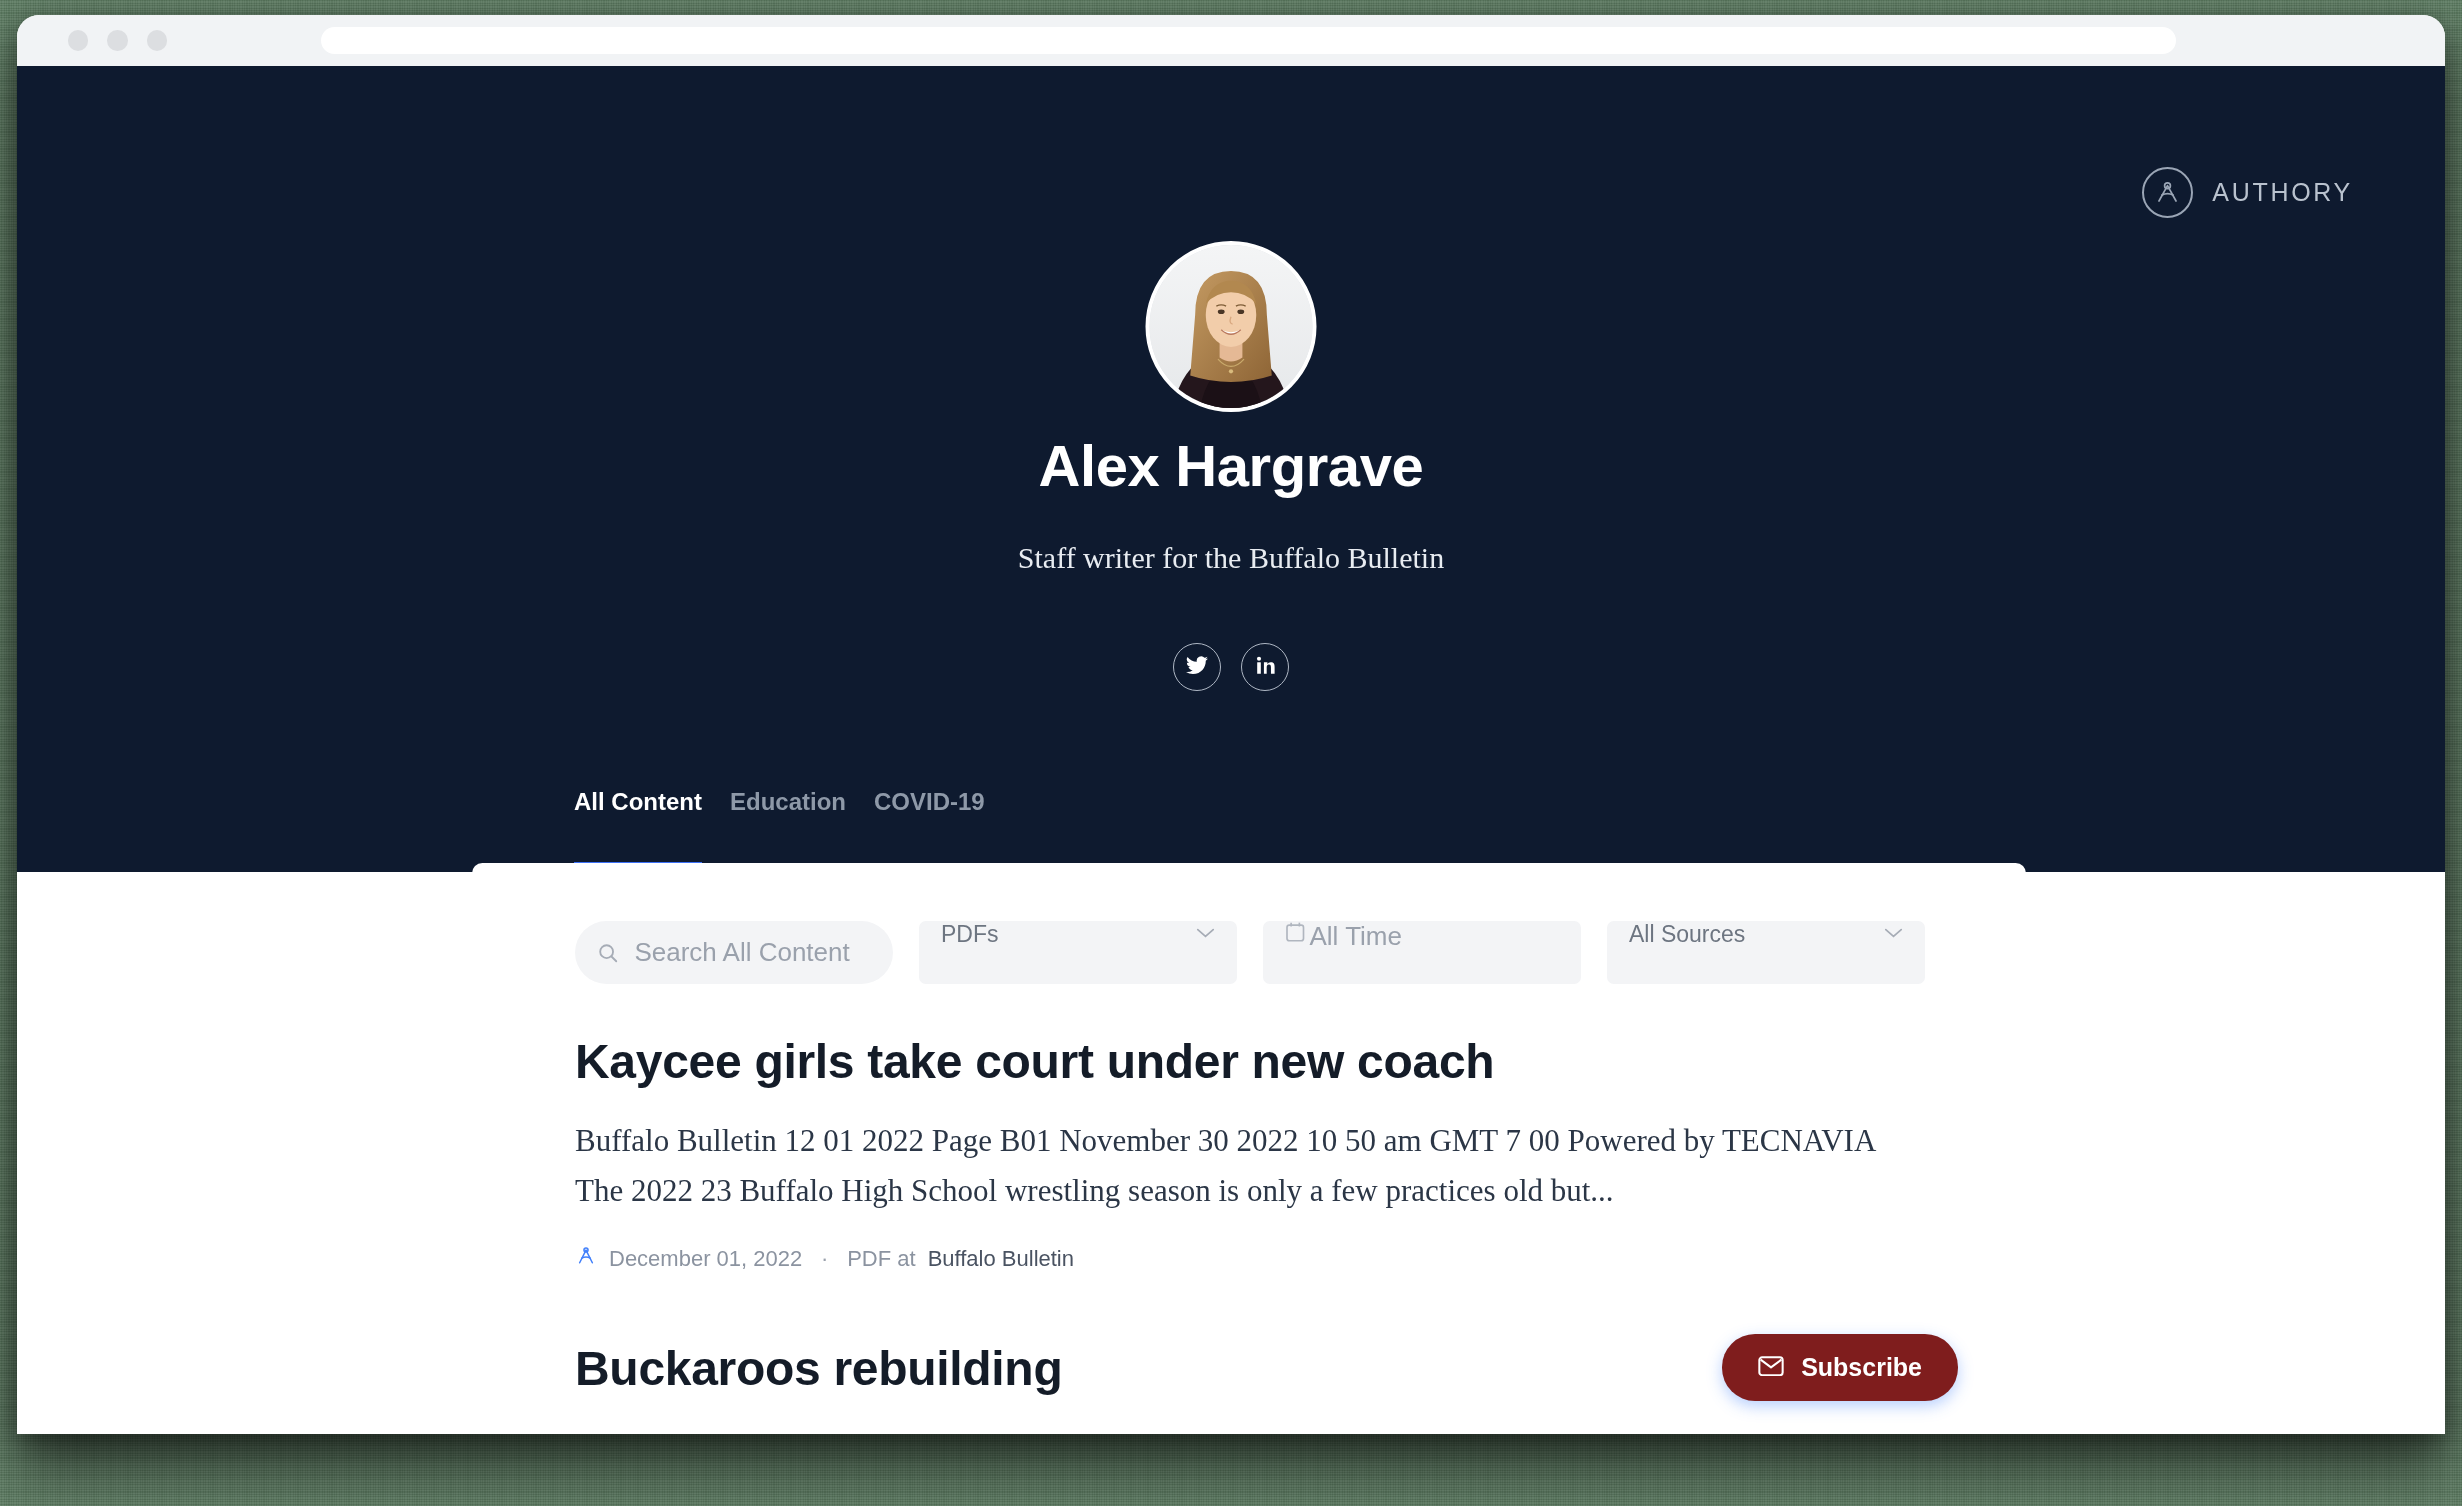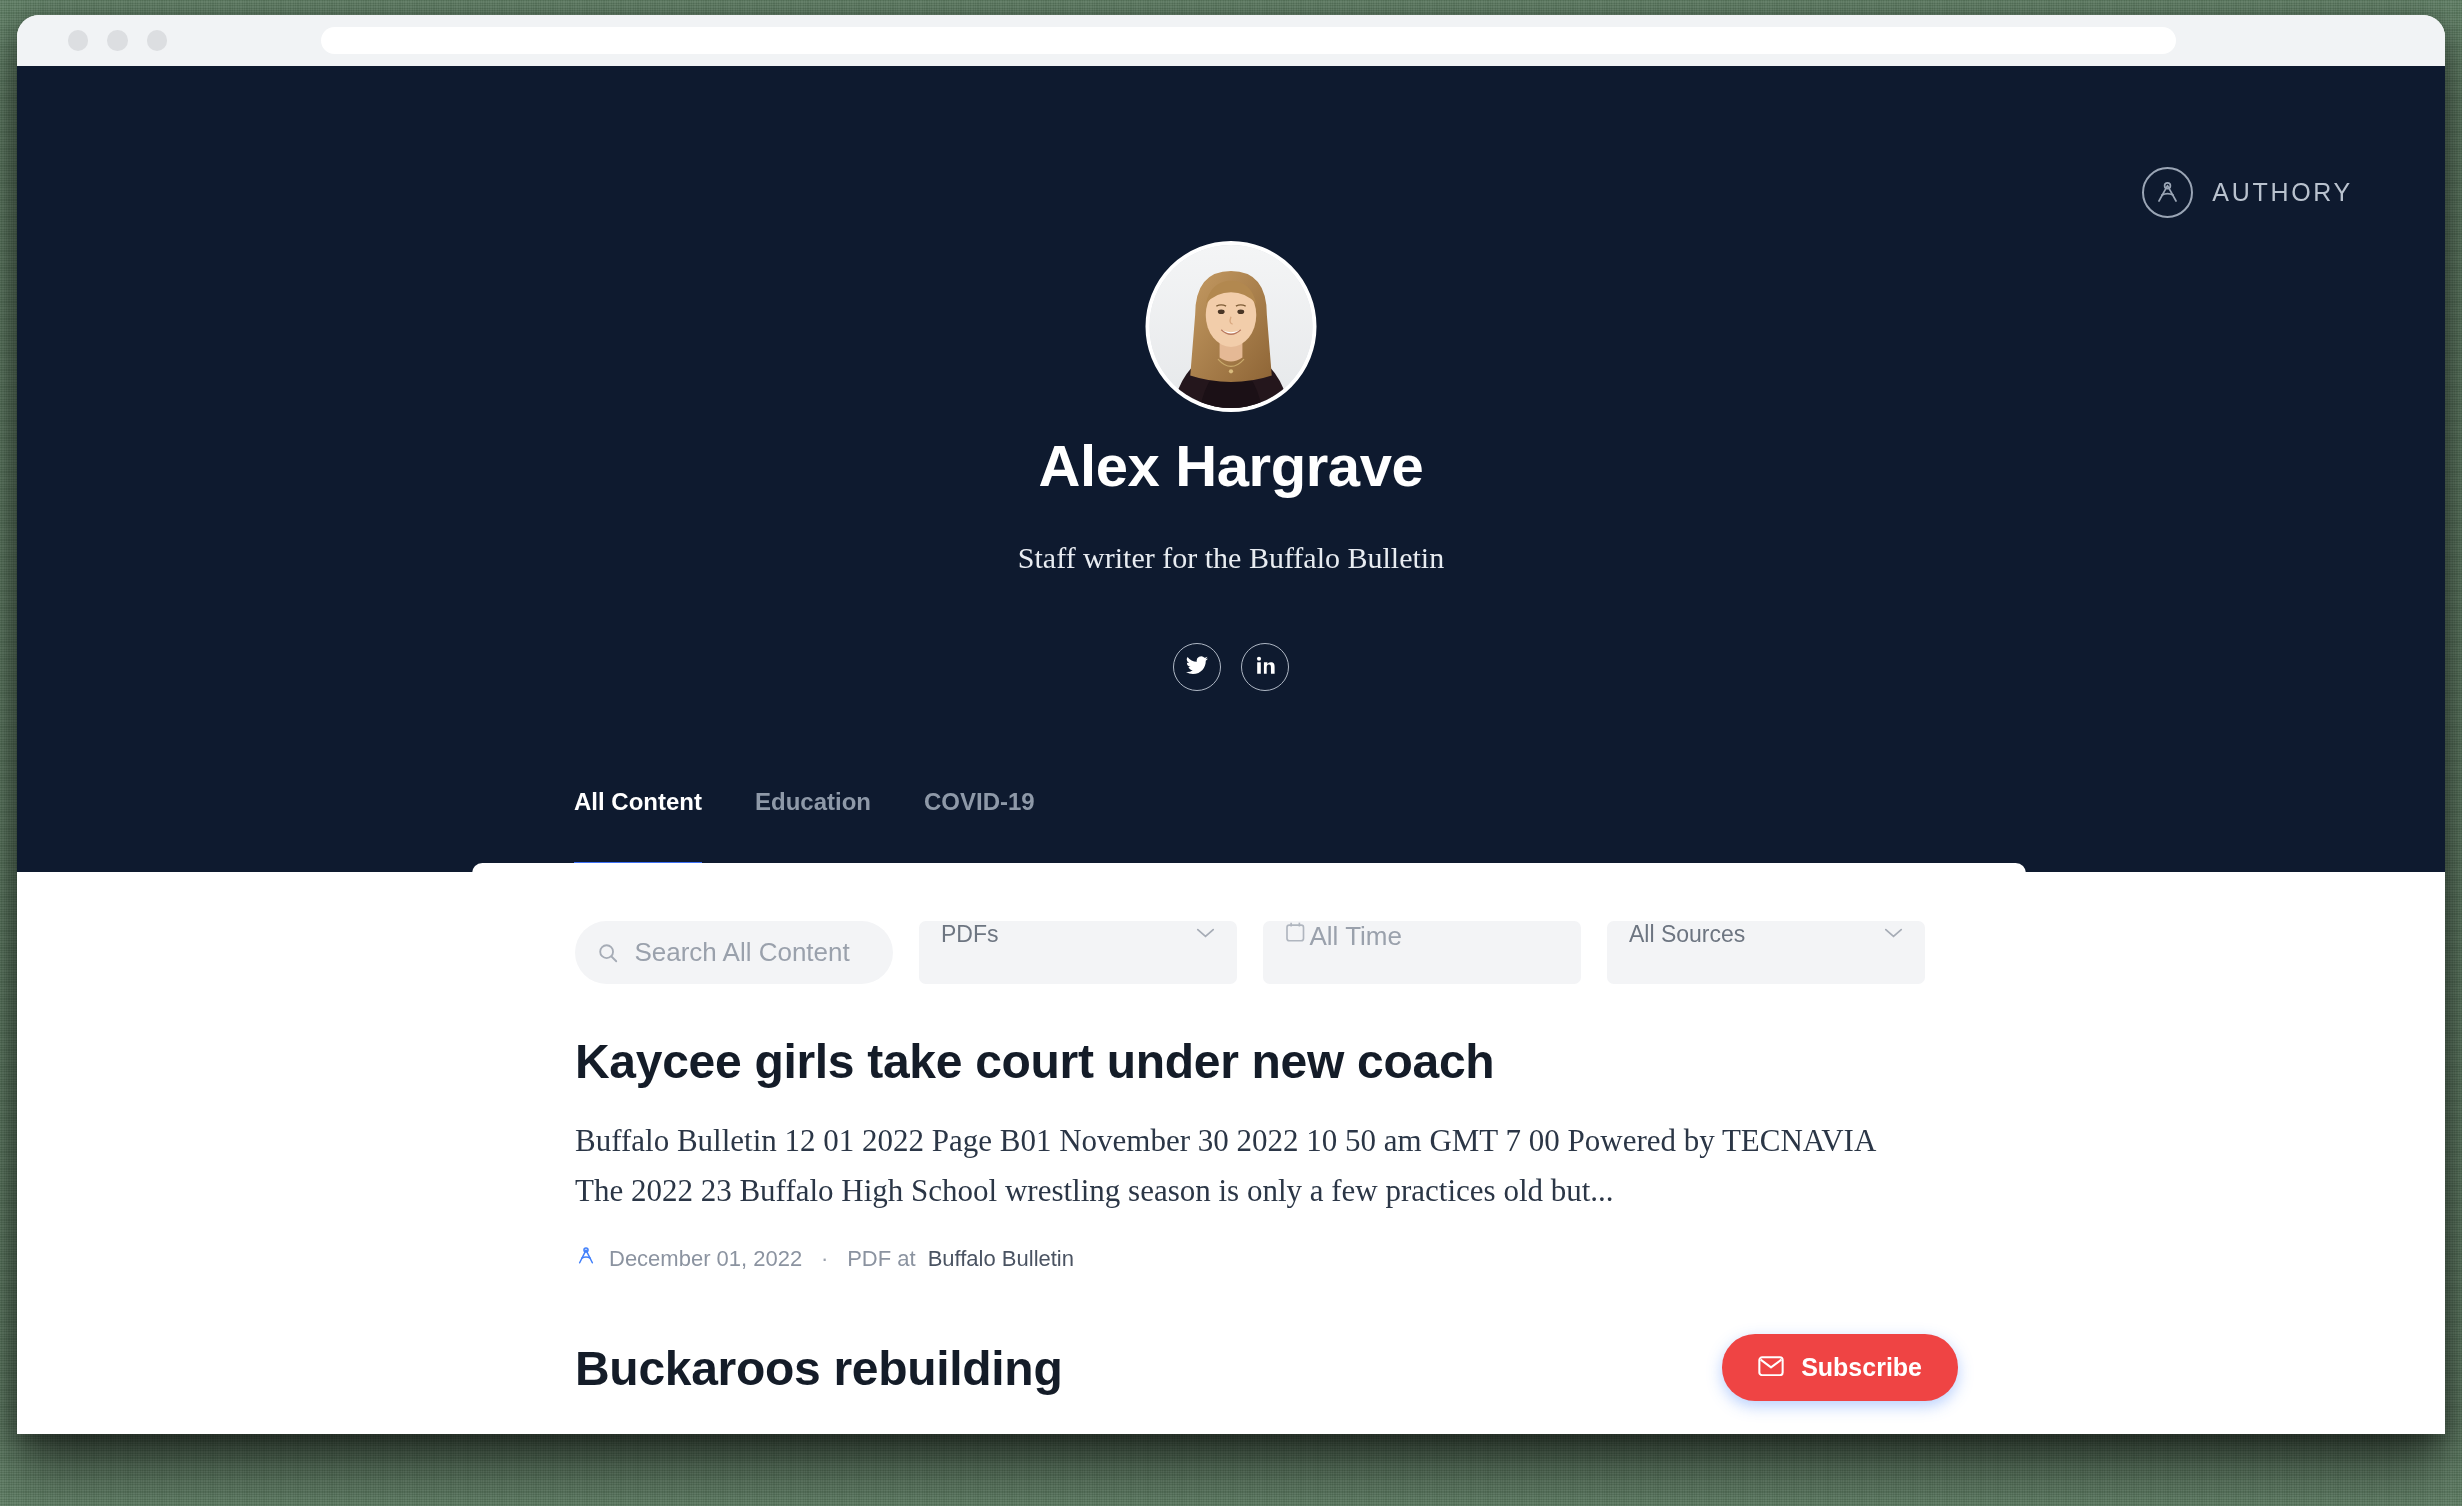--- a/index.html
+++ b/index.html
@@ -140,21 +140,21 @@
     display: flex; align-items: center; justify-content: center;
   }
   .social-btn svg { fill: #ffffff; }
 
   
   #tabs {
     position: absolute;
     left: 557px;
     top: 722px;
     display: flex;
-    gap: 53px;
+    gap: 28px;
     align-items: flex-start;
   }
   .tab {
     position: relative;
     color: #8e99a8;
     font-size: 24px;
     font-weight: 700;
     padding-bottom: 53px;
   }
   .tab.active { color: #ffffff; }
@@ -243,21 +243,21 @@
   .meta-strong { color: #4a5362; font-weight: 400; }
   .meta-dot { color: #9aa1ac; padding: 0 6.8px; }
 
   
   #subscribe-button {
     position: absolute;
     right: 68px;
     bottom: 60px;
     height: 67px;
     padding: 0 36px;
-    background: #ef4444;
+    background: #7f1d1d;
     border-radius: 33px;
     display: flex; align-items: center; gap: 17px;
     box-shadow: 0 5.1px 15.4px rgba(66,128,251,.38);
     color: #ffffff;
     font-size: 25px;
     font-weight: 700;
   }
 </style>
 </head>
 <body>

